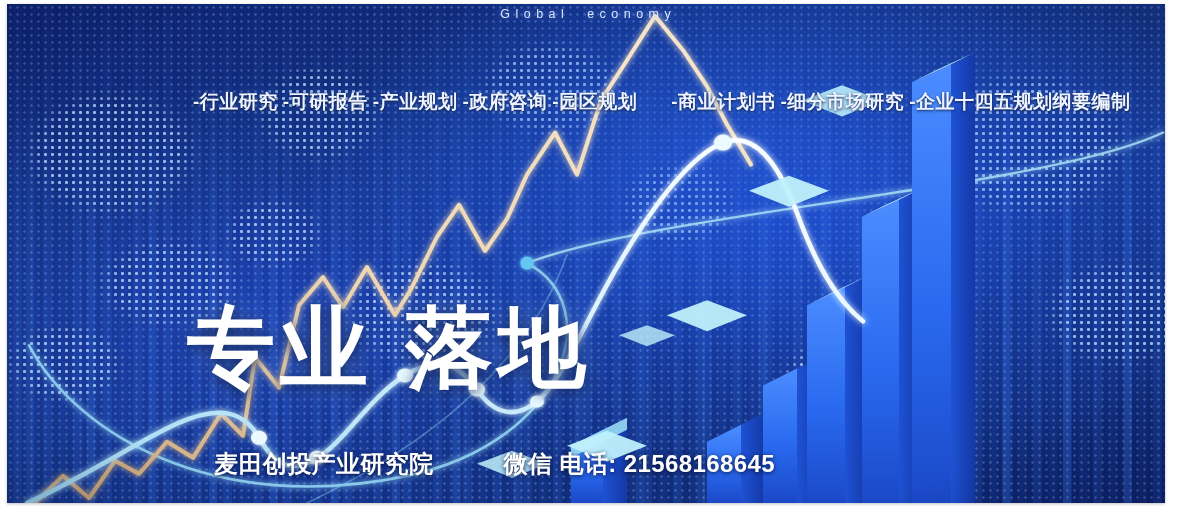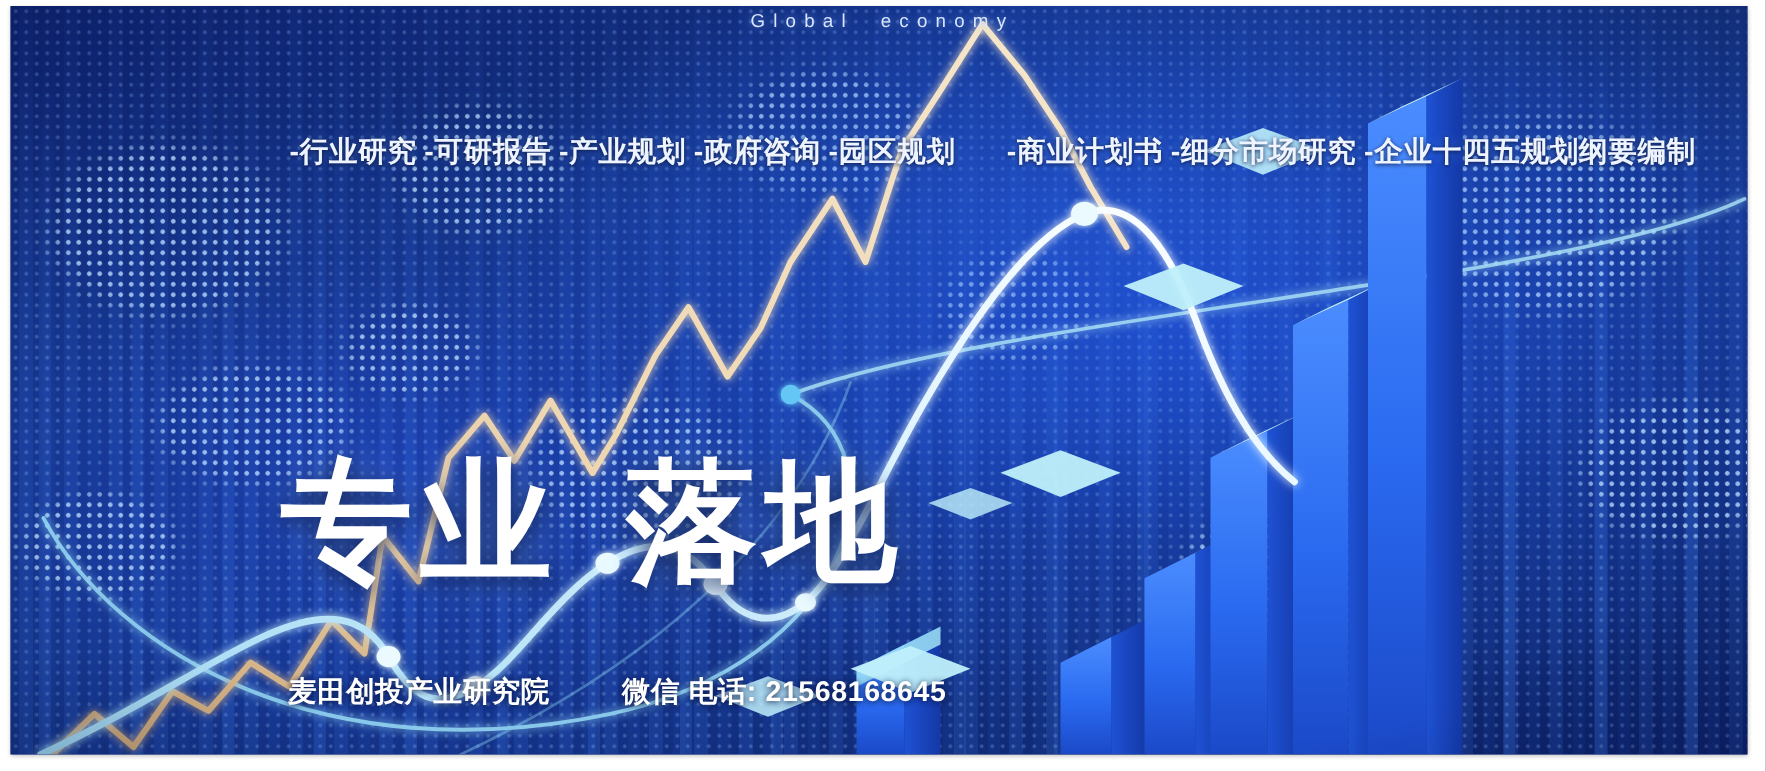--- a/index.html
+++ b/index.html
@@ -131,45 +131,46 @@
     letter-spacing: 0.5px;
     white-space: nowrap;
     text-shadow: 0 1px 3px rgba(6,18,60,0.9), 0 0 8px rgba(120,175,255,0.35);
   }
 
   .headline {
     position: absolute;
     left: 180px; top: 300px;
     display: flex;
     align-items: baseline;
-    gap: 44px;
+    gap: 32px;
   }
   .headline .word {
     color: #ffffff;
     font-size: 88px;
     font-weight: 700;
     line-height: 1;
     letter-spacing: 5px;
     text-shadow: 0 3px 14px rgba(6,20,70,0.85), 0 0 26px rgba(150,200,255,0.45);
   }
 
   .footer {
     position: absolute;
     left: 185px; top: 444px;
     display: flex;
     align-items: center;
     gap: 48px;
     white-space: nowrap;
   }
   .footer span {
     color: #ffffff;
-    font-size: 19px;
+    font-size: 24px;
     font-weight: 700;
     letter-spacing: 0.4px;
     text-shadow: 0 1px 4px rgba(6,18,60,0.95);
+    margin-left: 22px;
   }
   .footer .email { letter-spacing: 0px; }
 </style>
 </head>
 <body>
 
 <div id="banner">
 
   <div class="bg-base"></div>
   <div class="bg-cols"></div>

